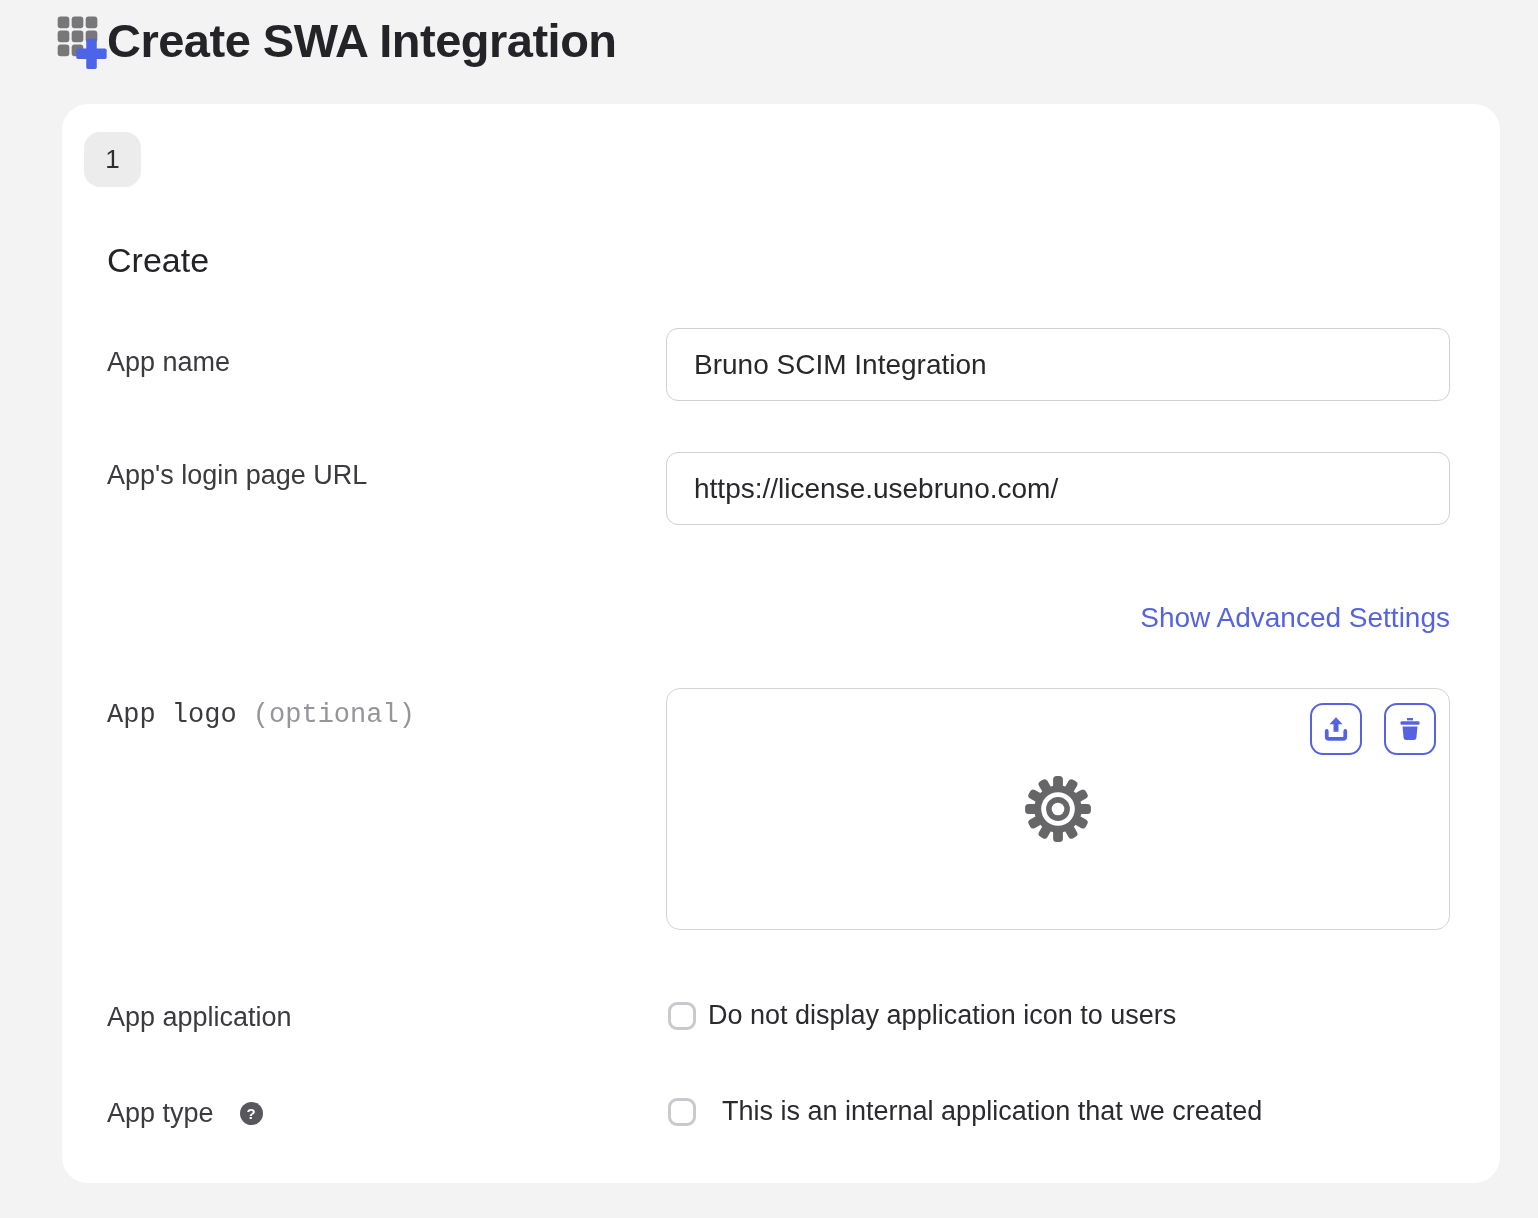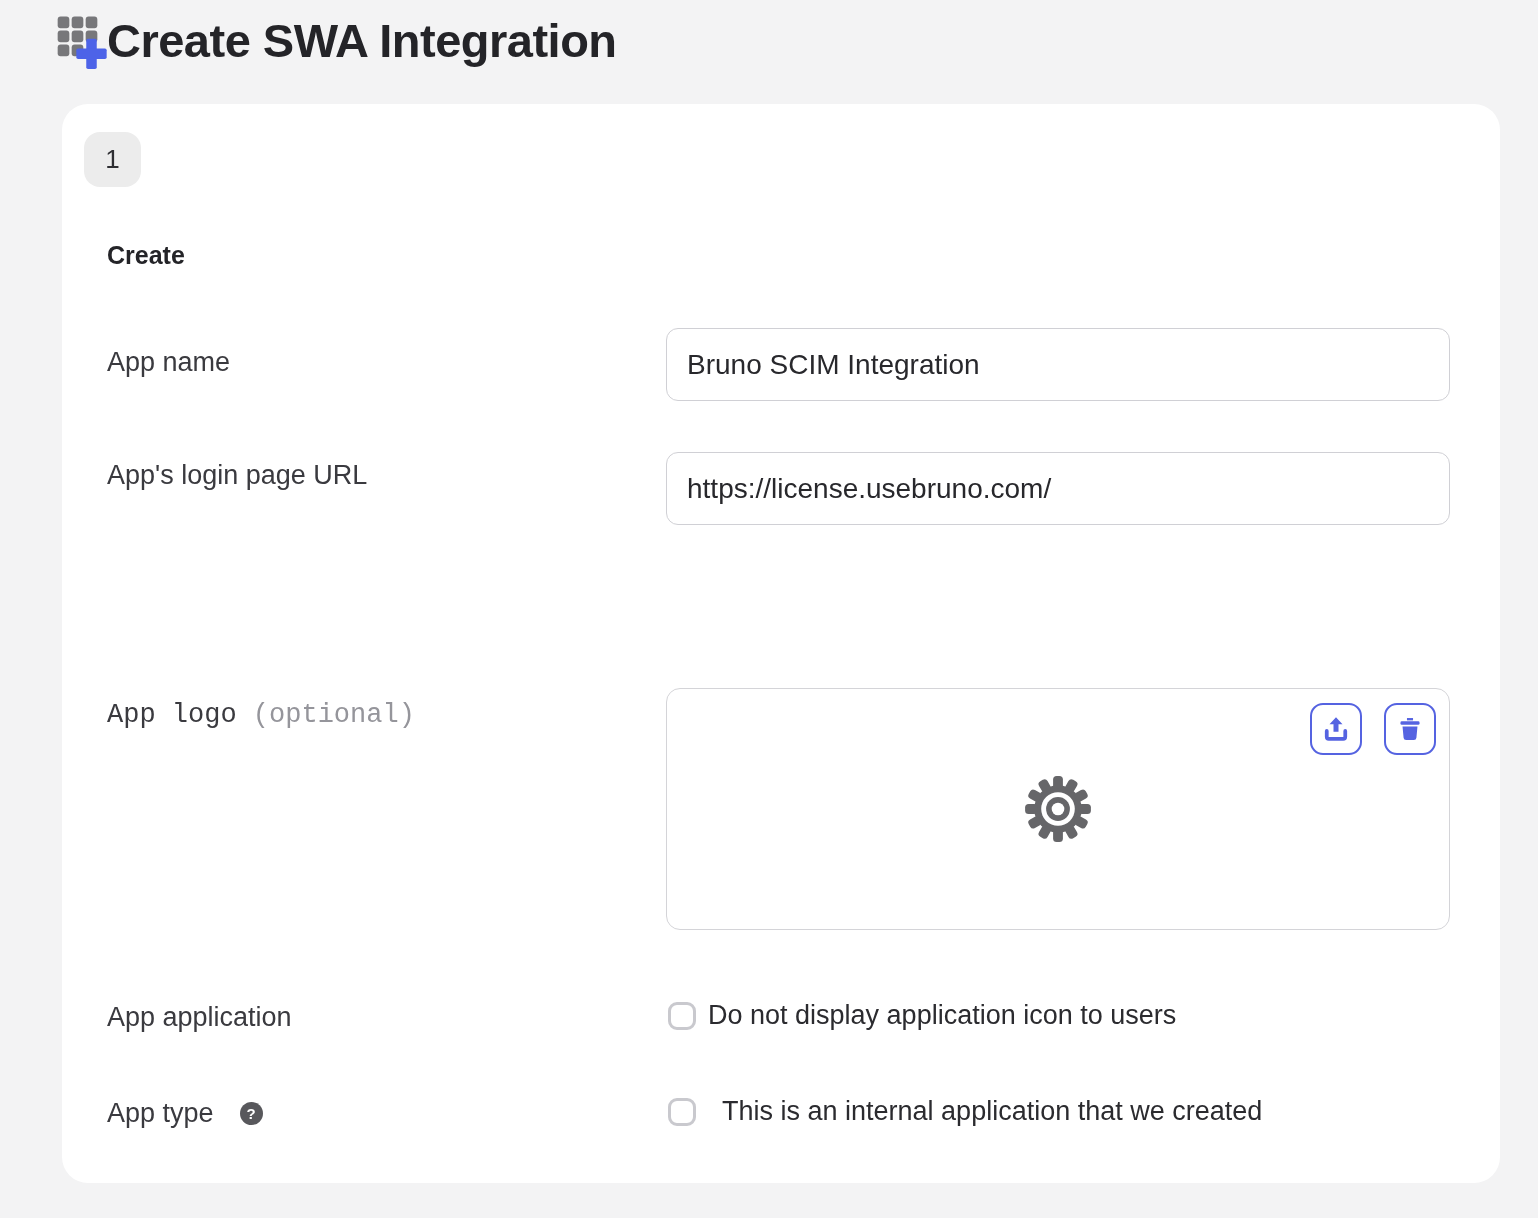--- a/index.html
+++ b/index.html
@@ -39,34 +39,34 @@
     font-size: 26px; color: #2e2e32;
   }
   .step-title {
     position: absolute; left: 104px; top: 28px; height: 55px;
     display: flex; align-items: center;
     font-size: 26px; font-weight: 600; color: var(--text, #242428);
   }
 
   .section-heading {
     position: absolute; left: 45px; top: 137px;
-    font-size: 25px; font-weight: 700; color: var(--text, #242428);
+    font-size: 34px; font-weight: 400; color: var(--text, #242428);
   }
 
   .field-label {
     position: absolute; left: 45px;
     font-size: 27px; color: var(--label, #3a3a3f);
   }
   .muted { color: var(--muted, #95959b); }
 
   .text-input {
     position: absolute; left: 604px; width: 784px; height: 73px;
     border: 1.5px solid var(--border, #d0d0d5); border-radius: 12px;
     background: #fff;
-    padding: 0 20px;
+    padding: 0 27px;
     font-family: inherit; font-size: 28px; color: #28282c;
     outline: none;
   }
   .input-appname { top: 224px; }
   .input-url     { top: 348px; }
   .label-appname { top: 243px; text-align: right; }
   .label-url     { top: 356px; }
 
   .advanced-link {
     position: absolute; right: 50px; top: 498px;
@@ -151,20 +151,21 @@
     <span class="step-badge">1</span>
 
     <h3 class="section-heading">Create</h3>
 
     <label class="field-label label-appname">App name</label>
     <input class="text-input input-appname" type="text" value="Bruno SCIM Integration" style="">
 
     <label class="field-label label-url">App's login page URL</label>
     <input class="text-input input-url" type="text" value="https://license.usebruno.com/" style="">
 
+    <a class="advanced-link" href="#">Show Advanced Settings</a>
 
     <label class="field-label label-logo"><span>App logo</span> <span class="muted">(optional)</span></label>
 
     <div class="logo-box">
       <div class="logo-actions">
         <button class="icon-btn" type="button">
           <span style="display:flex;">
             <svg viewBox="0 0 24 24" width="30" height="30" aria-hidden="true">
               <path d="M12 2.6 L17.2 8.2 H14 V14.2 H10 V8.2 H6.8 Z" fill="currentColor"></path>
               <path d="M4.6 13.5 V18.2 a1.6 1.6 0 0 0 1.6 1.6 H17.8 a1.6 1.6 0 0 0 1.6 -1.6 V13.5" fill="none" stroke="currentColor" stroke-width="3" stroke-linecap="round"></path>

